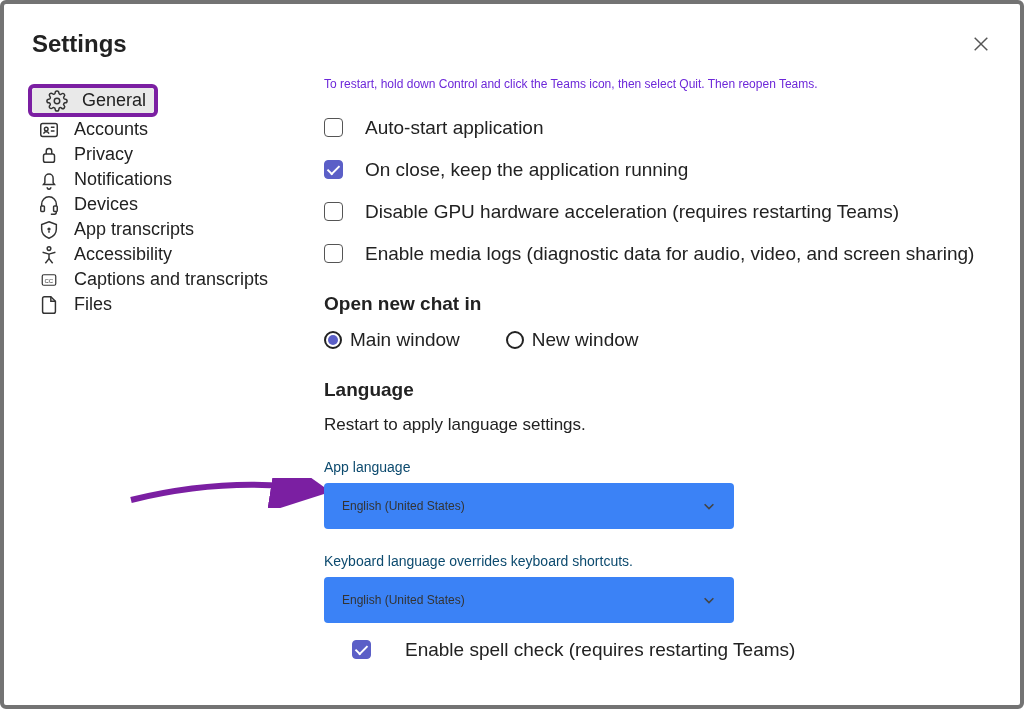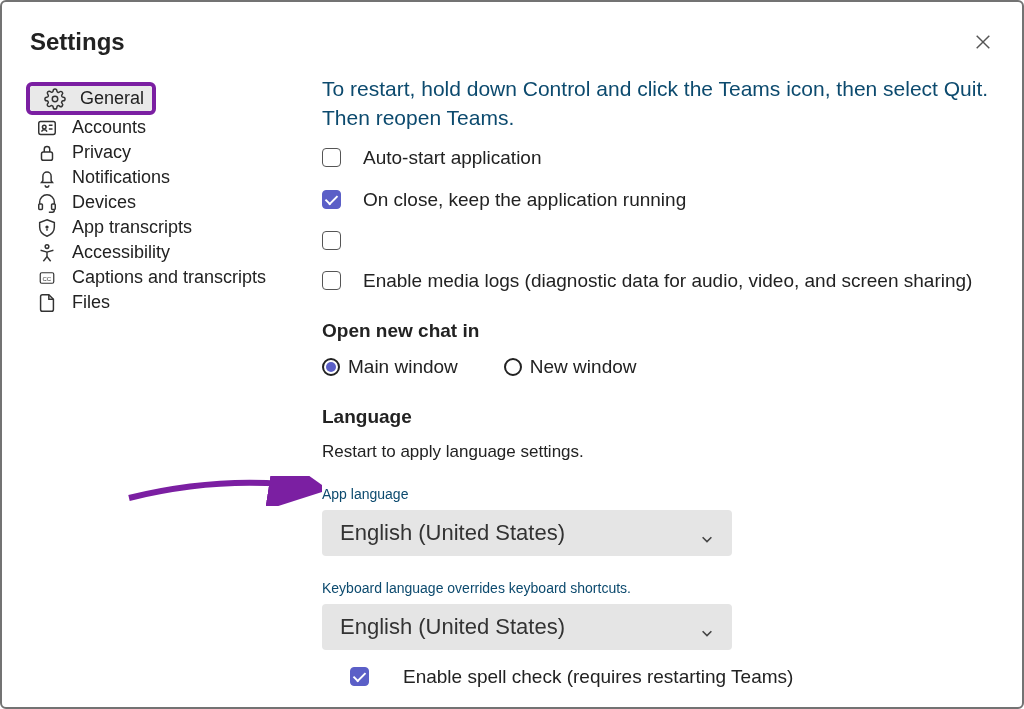--- a/index.html
+++ b/index.html
@@ -1,19 +1,19 @@
 <!DOCTYPE html>
 <html><head>
 <meta charset="utf-8">
 <style>
   * { box-sizing: border-box; margin: 0; padding: 0; }
   html, body { width: 1024px; height: 709px; font-family: -apple-system, "Segoe UI", "Helvetica Neue", Arial, sans-serif; }
   .frame {
     width: 1024px; height: 709px;
-    border: 2px solid #737373;
+    border: 4px solid #737373;
     border-radius: 6px;
     background: #fff;
     position: relative;
     overflow: hidden;
   }
   .header {
     display: flex; align-items: center; justify-content: space-between;
     padding: 26px 28px 18px 28px;
   }
   .header h1 { font-size: 24px; font-weight: 700; color: #222; }
@@ -26,39 +26,39 @@
     height: 25px; padding: 0 14px;
     font-size: 18px; color:#222; cursor:pointer;
     border-radius: 4px;
   }
   .sidebar-item.selected { background:#e9e9e9; }
   .highlight-box { border: 4px solid #7b1fa2; border-radius: 6px; width: 130px; margin-left:4px; }
   .sidebar-icon { width:22px; height:22px; display:flex; align-items:center; justify-content:center; color:#333; }
   .sidebar-icon svg { stroke:#333; fill:none; }
 
   .content { flex:1; padding: 0 30px 0 40px; overflow:auto; }
-  .intro { font-size: 21px; color:#0c4a6e; line-height: 1.4; margin-bottom: 14px; }
+  .intro { font-size: 12px; color:#6d28d9; line-height: 1.4; margin-bottom: 24px; }
   .check-row { display:flex; align-items:center; gap:22px; font-size:19px; color:#222; margin-bottom: 20px; }
   .cbox { width:19px; height:19px; border:1.5px solid #555; border-radius:4px; display:flex; align-items:center; justify-content:center; cursor:pointer; flex-shrink:0; }
   .cbox.checked { background:#5b5fc7; border-color:#5b5fc7; }
   .cbox.checked::after { content:""; width:5px; height:10px; border:solid #fff; border-width:0 2px 2px 0; transform: rotate(45deg) translate(-1px,-1px); }
 
   .section-title { font-size:19px; font-weight:700; color:#222; margin-top: 28px; margin-bottom: 14px; }
   .radio-row { display:flex; gap:46px; font-size:19px; color:#222; margin-bottom: 12px; }
   .radio-item { display:flex; align-items:center; gap:8px; cursor:pointer; }
   .radio { width:18px; height:18px; border:2px solid #222; border-radius:50%; display:flex; align-items:center; justify-content:center; }
   .radio.selected::after { content:""; width:10px; height:10px; background:#5b5fc7; border-radius:50%; }
 
   .hint { font-size:17px; color:#222; margin-bottom: 12px; }
   .field-label { font-size:14px; color:#0c4a6e; margin-top:24px; margin-bottom:8px; }
   .select {
     width: 410px; height: 46px;
-    background:#e5e5e5; border-radius:4px;
+    background:#3b82f6; border-radius:4px;
     display:flex; align-items:center; justify-content:space-between;
-    padding: 0 18px; font-size:22px; color:#333; cursor:pointer;
+    padding: 0 18px; font-size:12px; color:#333; cursor:pointer;
   }
   .chevron { width:14px; height:14px; }
   .chevron svg { stroke:#444; }
 
   
   .arrow-annot {
     position:absolute; left:125px; top:474px; width:195px; height:30px; pointer-events:none;
   }
 </style>
 </head>
@@ -185,20 +185,21 @@
       <div class="check-row">
         <span class="cbox"></span>
         <span>Auto-start application</span>
       </div>
       <div class="check-row">
         <span class="cbox checked"></span>
         <span>On close, keep the application running</span>
       </div>
       <div class="check-row">
         <span class="cbox"></span>
+        <span>Disable GPU hardware acceleration (requires restarting Teams)</span>
       </div>
       <div class="check-row">
         <span class="cbox"></span>
         <span>Enable media logs (diagnostic data for audio, video, and screen sharing)</span>
       </div>
 
       <div class="section-title">Open new chat in</div>
       <div class="radio-row">
         <div class="radio-item">
           <span class="radio selected"></span>

